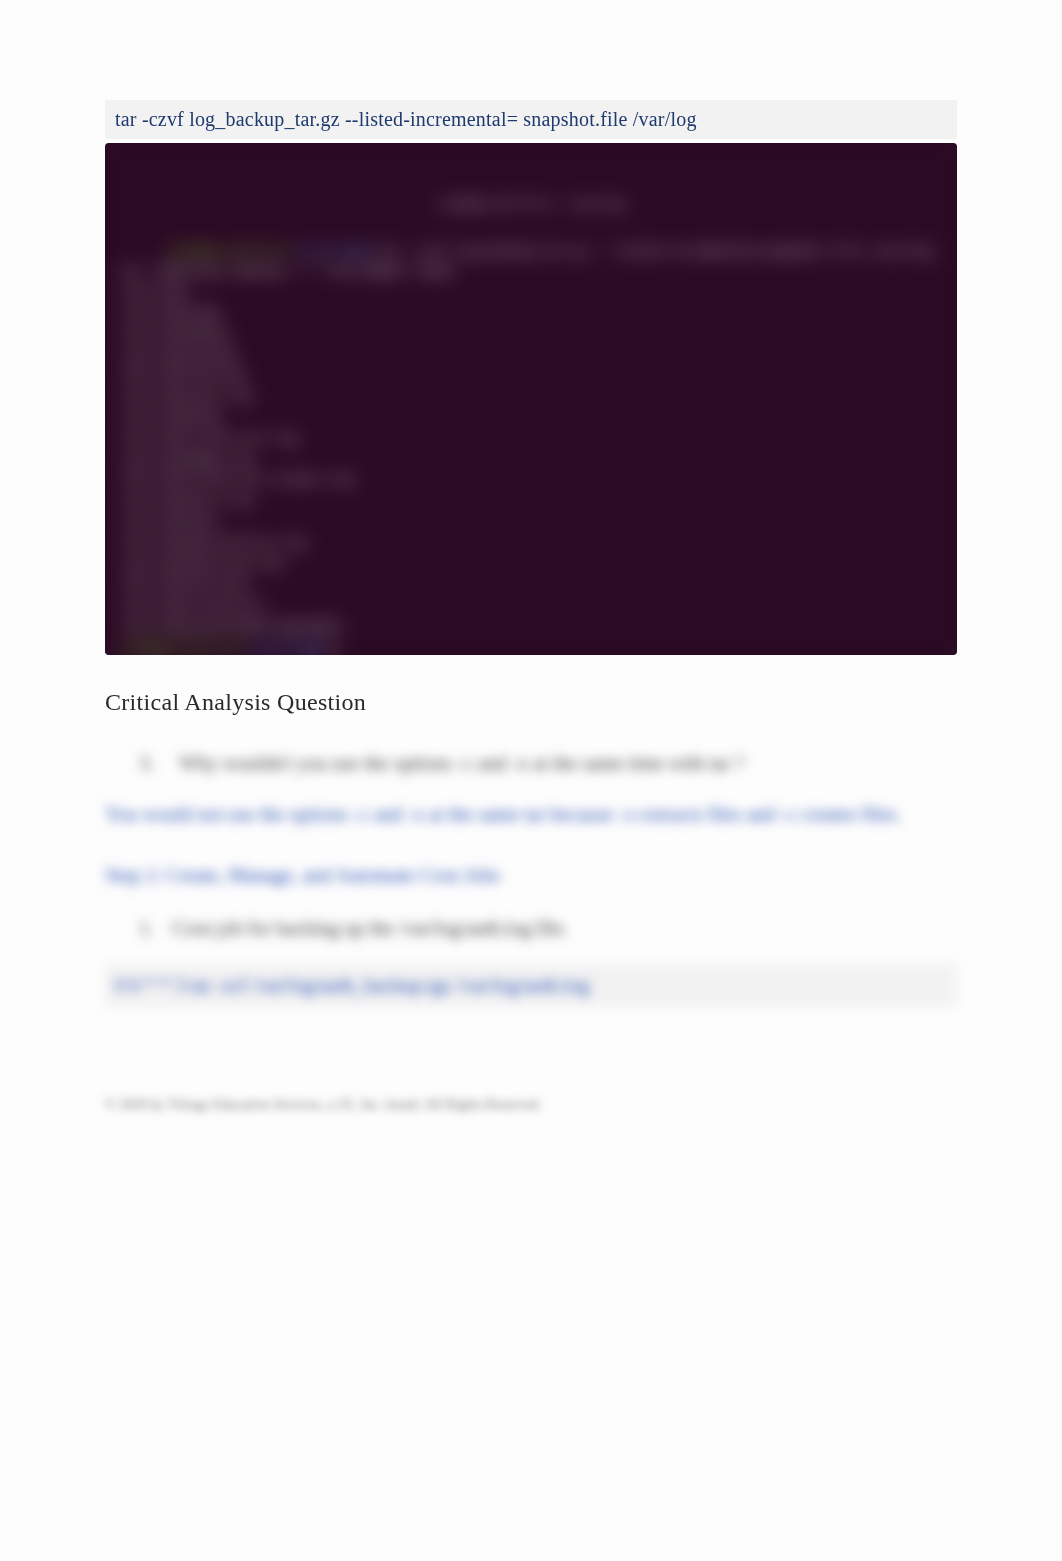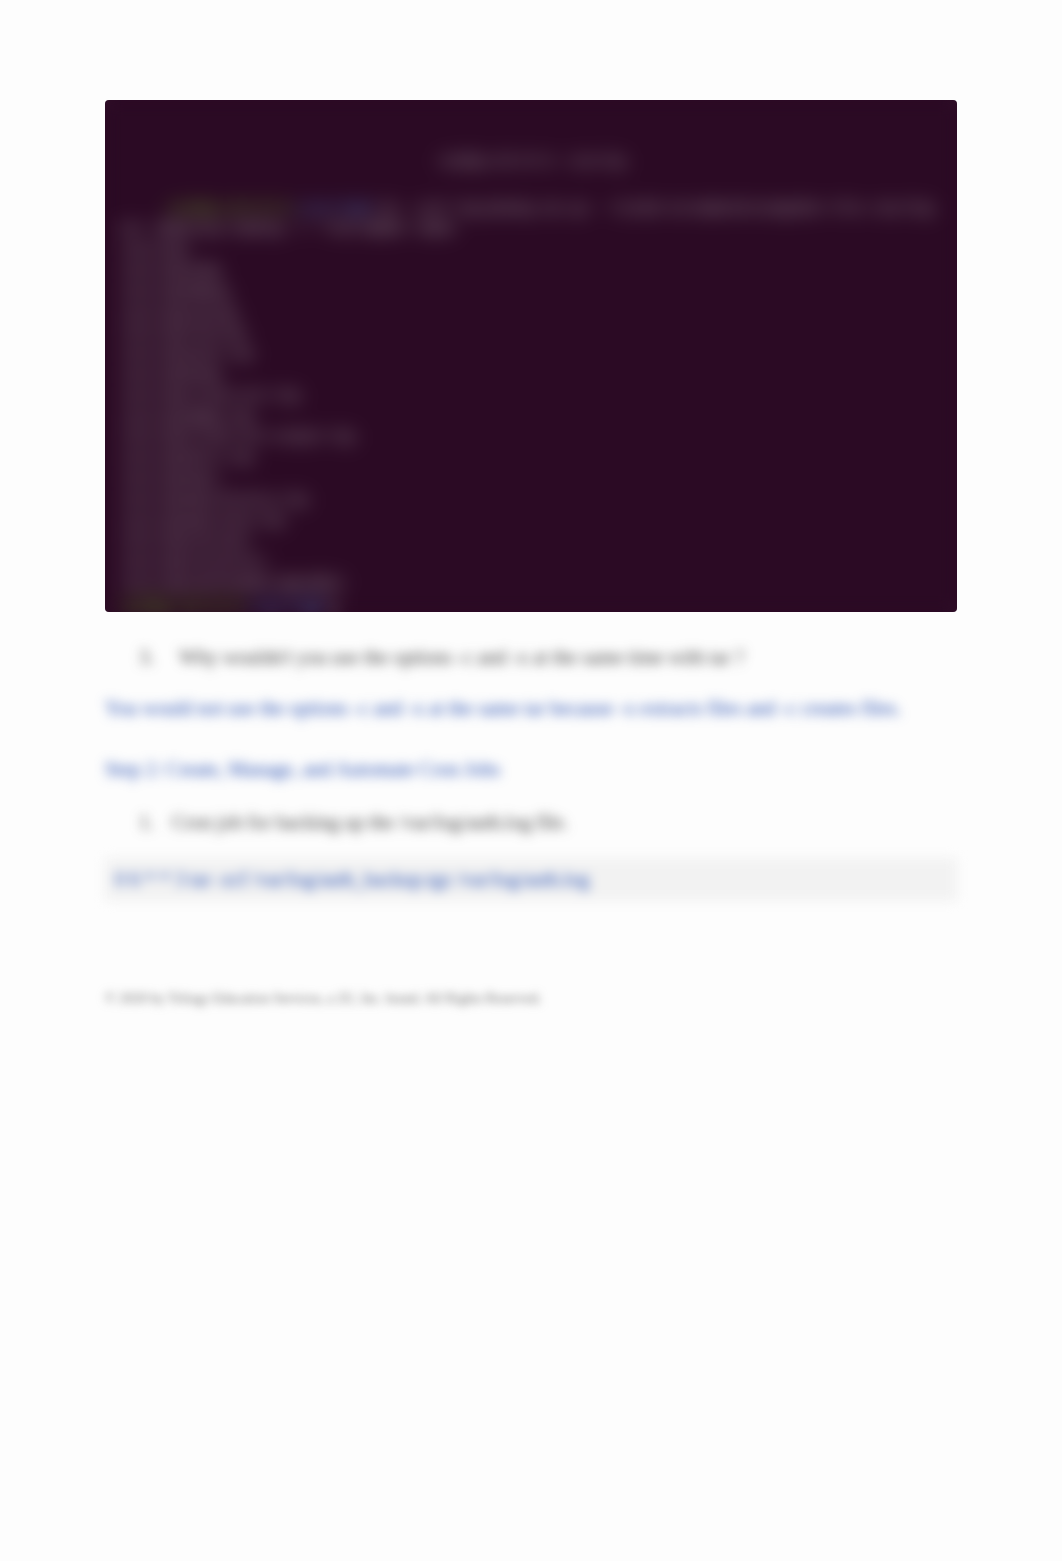--- a/index.html
+++ b/index.html
@@ -115,20 +115,23 @@
     font-size: 14px;
     color: #6a6a6a;
     filter: blur(5px);
   }
 </style>
 </head>
 <body>
 
 <div class="page">
 
+  <div class="code-bar">
+    <span>tar -czvf log_backup_tar.gz --listed-incremental= snapshot.file /var/log</span>
+  </div>
 
   <div class="terminal">
     <div class="term-inner">
       <div class="term-title">root@ip-10-0-0-5: /var/log</div>
       <span class="prompt">root@ip-10-0-0-5</span><span class="path">:/var/log# </span><span class="out">tar -czvf log_backup_tar.gz --listed-incremental=snapshot.file /var/log</span>
 <span class="out">tar: Removing leading `/' from member names
 /var/log/
 /var/log/wtmp
 /var/log/dmesg
 /var/log/syslog
@@ -142,20 +145,21 @@
 /var/log/apt/
 /var/log/apt/history.log
 /var/log/apt/term.log
 /var/log/journal/
 /var/log/installer/
 /var/log/unattended-upgrades/</span>
 <span class="prompt">root@ip-10-0-0-5</span><span class="path">:/var/log# </span><span class="out">▮</span>
     </div>
   </div>
 
+  <div class="heading">Critical Analysis Question</div>
 
   <div class="qlist">
     <div class="qitem">
       <span class="num">3.</span>
       <span>Why wouldn't you use the options  -c and -x at the same time with  tar ?</span>
     </div>
   </div>
 
   <div class="answer">You would not use the options -c and -x at the same tar because -x extracts files and -c creates files.</div>
 

